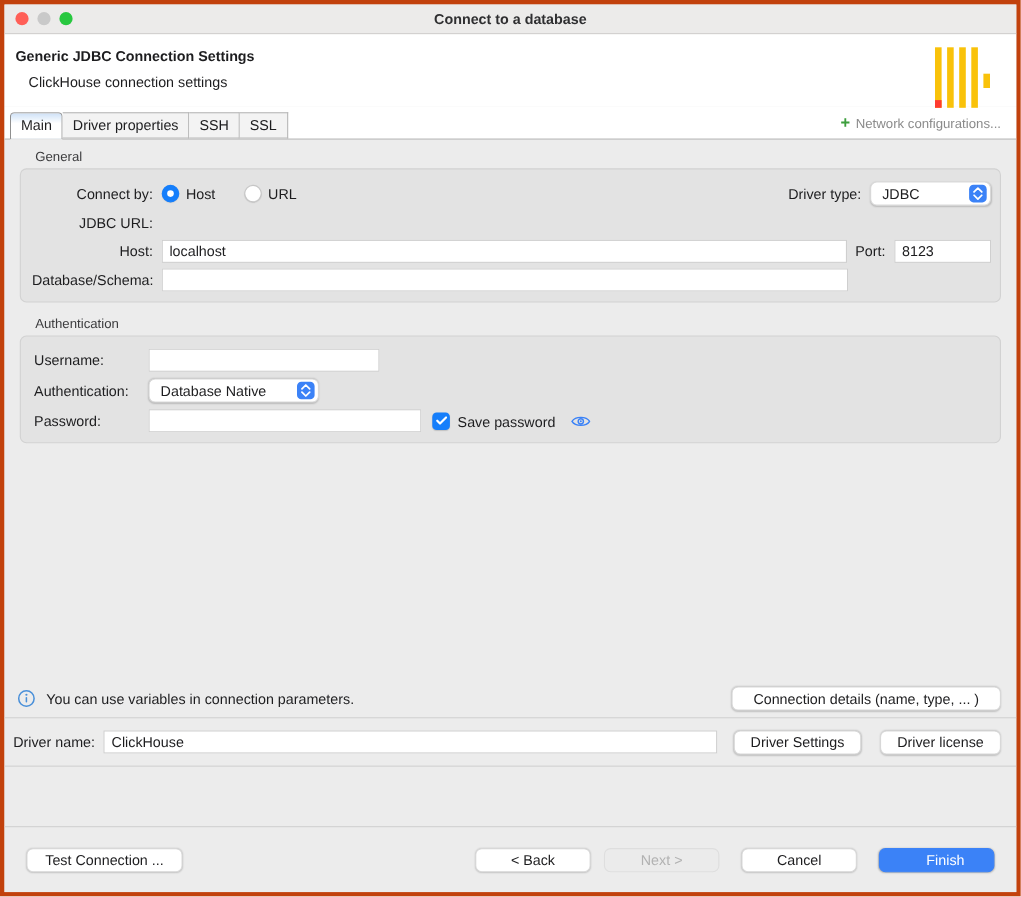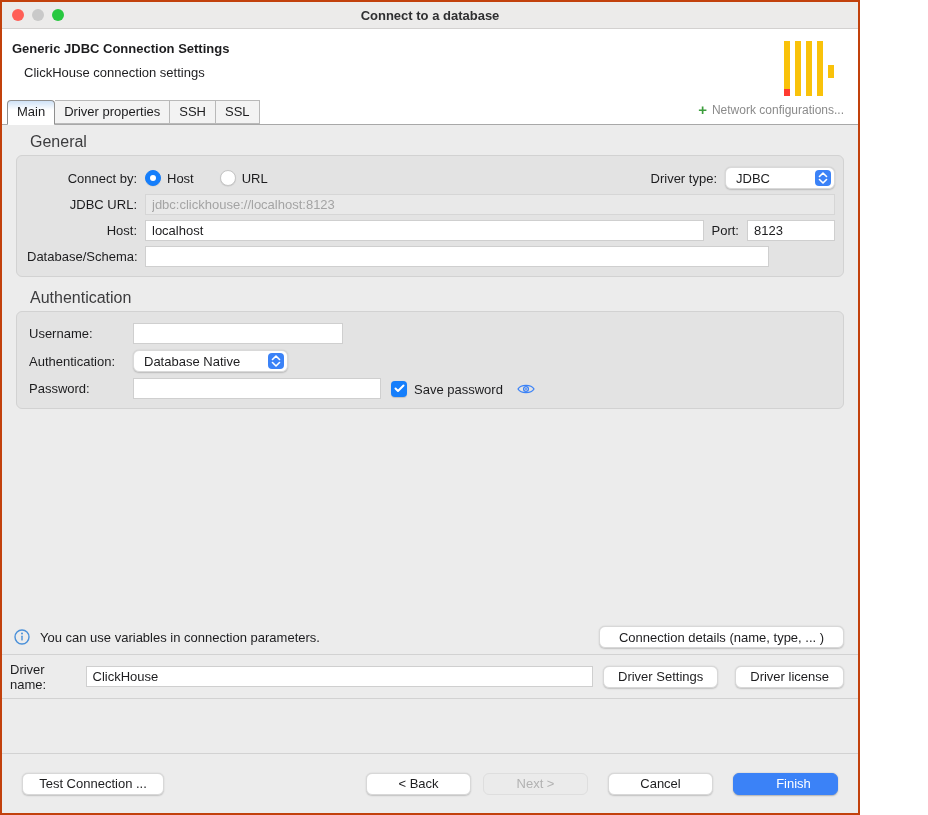--- a/index.html
+++ b/index.html
@@ -1,21 +1,21 @@
 <!DOCTYPE html>
 <html><head>
 <meta charset="utf-8">
 <style>
   * { box-sizing: border-box; margin: 0; padding: 0; }
   html, body { width: 928px; height: 815px; }
   body { font-family: "Liberation Sans", sans-serif; font-size: 13px; color: #1d1d1f; }
 
   .window {
-    width: 860px; height: 815px;
-    border: 2px solid #c2410c;
+    width: 928px; height: 815px;
+    border: 4px solid #c2410c;
     background: #ececec;
     display: flex; flex-direction: column;
     overflow: hidden;
   }
 
   
   .titlebar {
     height: 27px; flex: 0 0 27px;
     background: #ecebea;
     border-bottom: 1px solid #d3d1d0;
@@ -79,21 +79,21 @@
     font-size: 12px; color: #8b8b8b; padding-bottom: 7px;
   }
   .net-link .plus { color: #3d9e3d; font-size: 15px; font-weight: bold; line-height: 10px; }
 
   
   .content {
     flex: 1; background: #ececec;
     display: flex; flex-direction: column;
     overflow: hidden;
   }
-  .section-label { font-size: 16px; color: #3c3c3e; margin: 8px 0 4px 28px; }
+  .section-label { font-size: 12px; color: #3c3c3e; margin: 8px 0 4px 28px; }
   .panel {
     margin: 0 14px; background: #e3e3e3;
     border: 1px solid #d2d2d2; border-radius: 6px;
     padding: 11px 8px 9px 10px;
     display: flex; flex-direction: column; gap: 5px;
   }
   .row { display: flex; align-items: center; min-height: 21px; }
   .lab { width: 110px; text-align: right; margin-right: 8px; flex: 0 0 110px; font-size: 13px; }
   .lab-left { width: 96px; text-align: left; margin-right: 8px; flex: 0 0 96px; font-size: 13px; }
 
@@ -258,21 +258,20 @@
             <svg width="10" height="12" viewBox="0 0 10 12">
                 <path d="M1.5 4.5 L5 1 L8.5 4.5" fill="none" stroke="#ffffff" stroke-width="1.6" stroke-linecap="round" stroke-linejoin="round"></path>
                 <path d="M1.5 7.5 L5 11 L8.5 7.5" fill="none" stroke="#ffffff" stroke-width="1.6" stroke-linecap="round" stroke-linejoin="round"></path>
               </svg>
           </span>
         </div>
       </div>
 
       <div class="row">
         <span class="lab">JDBC URL:</span>
-        <input type="text" class="grow" disabled="" value="jdbc:clickhouse://localhost:8123" style="">
       </div>
 
       <div class="row">
         <span class="lab">Host:</span>
         <input type="text" class="grow" value="localhost" style="">
         <span class="port-label">Port:</span>
         <input type="text" class="port-field" value="8123" style="">
       </div>
 
       <div class="row">

